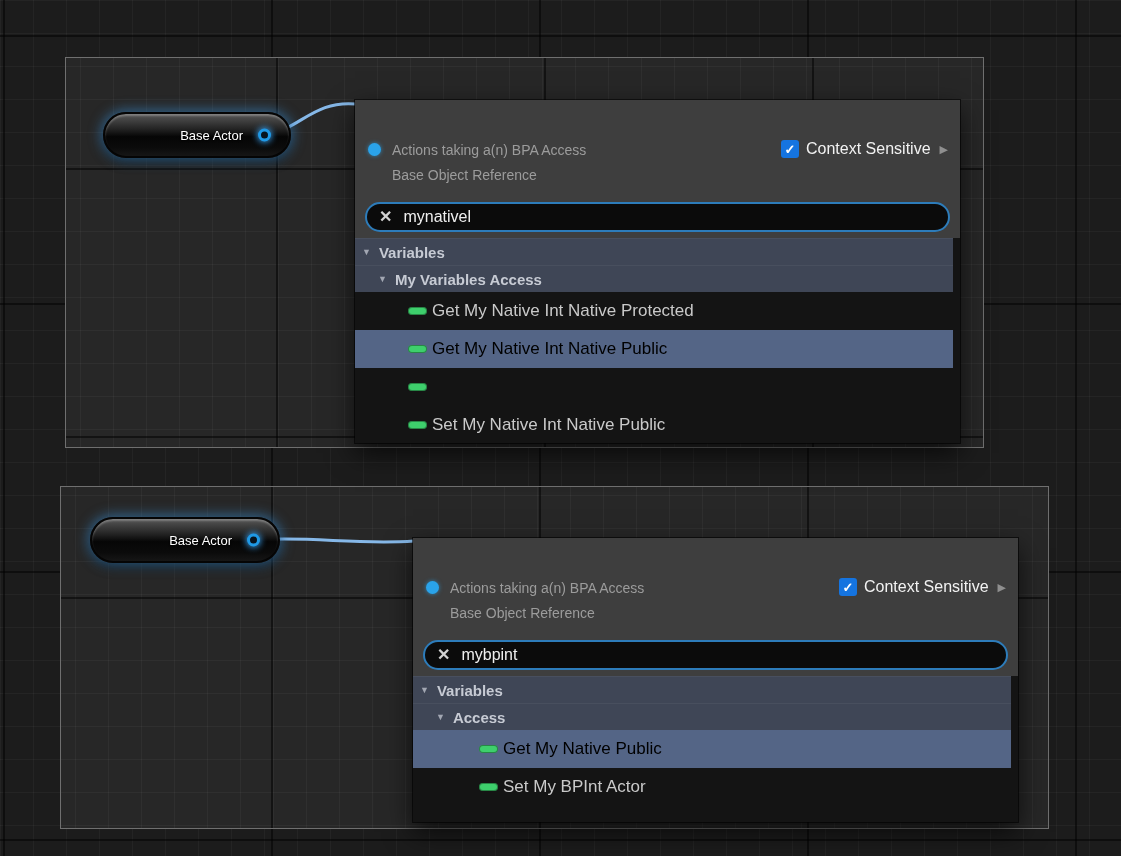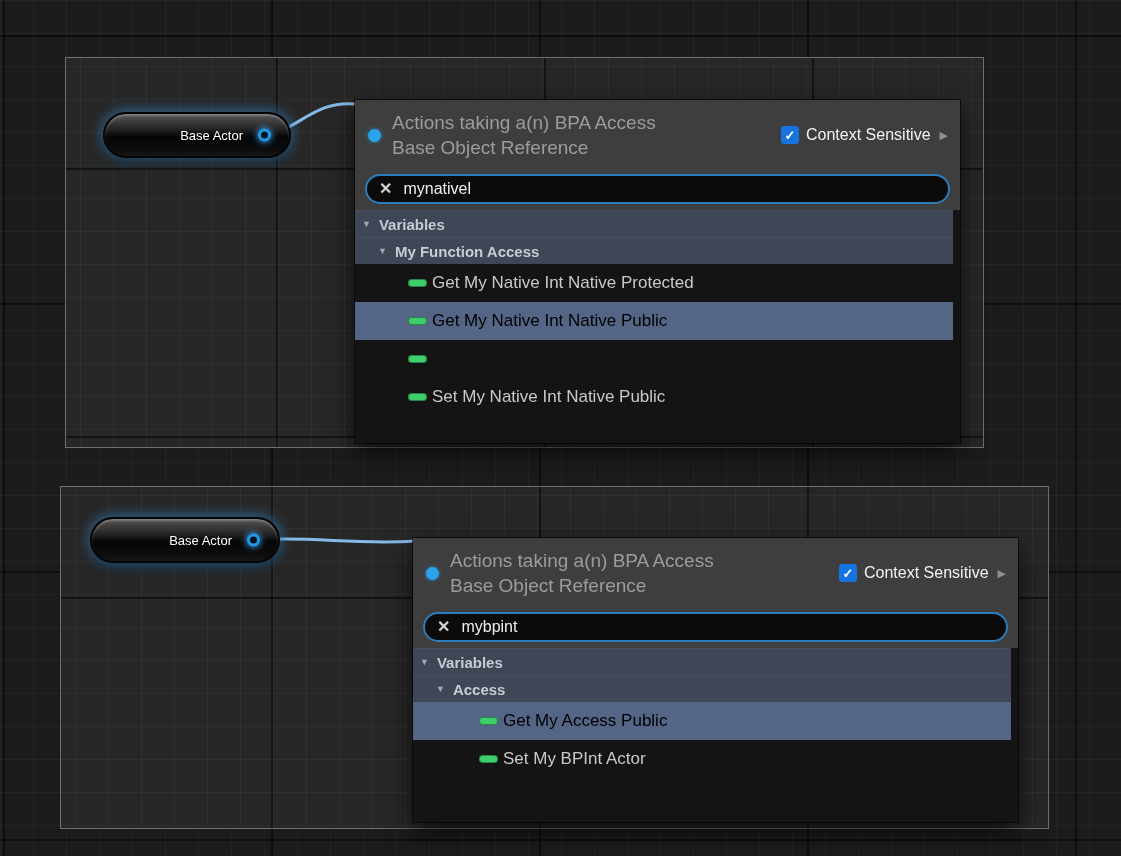--- a/index.html
+++ b/index.html
@@ -53,21 +53,21 @@
   .menu {
     position:absolute; z-index:4; background:#141414; display:flex; flex-direction:column;
     box-shadow: 0 10px 26px rgba(0,0,0,0.7), 0 0 0 1px rgba(0,0,0,0.6);
   }
   .menu1 { left:355px; top:100px; width:605px; height:343px; }
   .menu2 { left:413px; top:538px; width:605px; height:284px; }
 
   .menu-top { background:#3e3e3e; padding:10px 10px 6px 10px; }
   .title-row { display:flex; align-items:center; }
   .menu-dot { flex:none; width:13px; height:13px; border-radius:50%; background:#2aa3ea; margin:0 11px 0 3px; box-shadow:0 0 4px rgba(42,163,234,.7); }
-  .menu-title { flex:1; color:#9c9c9c; font-size:19px; line-height:25px; }
+  .menu-title { flex:1; color:#9c9c9c; font-size:14px; line-height:25px;margin-top:28px; }
   .ctx { flex:none; display:flex; align-items:center; gap:7px; padding-right:2px; }
   .checkbox {
     width:18px; height:18px; border-radius:3px; background:#1574e0;
     color:#fff; font-size:13px; font-weight:bold;
     display:flex; align-items:center; justify-content:center;
   }
   .ctx-label { color:#f2f2f2; font-size:16px; }
   .submenu-arrow { color:#8f8f8f; font-size:11px; margin-left:2px; }
 
   .search-box {
@@ -140,21 +140,21 @@
         <input class="search-input" value="mynativel" style="">
       </div>
     </div>
     <div class="menu-list">
       <div class="row-cat lvl0">
         <span class="tri">▼</span>
         <span>Variables</span>
       </div>
       <div class="row-cat lvl1">
         <span class="tri">▼</span>
-        <span>My Function Access</span>
+        <span>My Variables Access</span>
       </div>
       <div class="row-item">
         <span class="pill"></span>
         <span>Get My Native Int Native Protected</span>
       </div>
       <div class="row-item selected">
         <span class="pill"></span>
         <span>Get My Native Int Native Public</span>
       </div>
       <div class="row-item">
@@ -190,21 +190,21 @@
       <div class="row-cat lvl0">
         <span class="tri">▼</span>
         <span>Variables</span>
       </div>
       <div class="row-cat lvl1">
         <span class="tri">▼</span>
         <span>Access</span>
       </div>
       <div class="row-item selected">
         <span class="pill"></span>
-        <span>Get My Access Public</span>
+        <span>Get My Native Public</span>
       </div>
       <div class="row-item">
         <span class="pill"></span>
         <span>Set My BPInt Actor</span>
       </div>
     </div>
   </div>
 
 </div>
 

